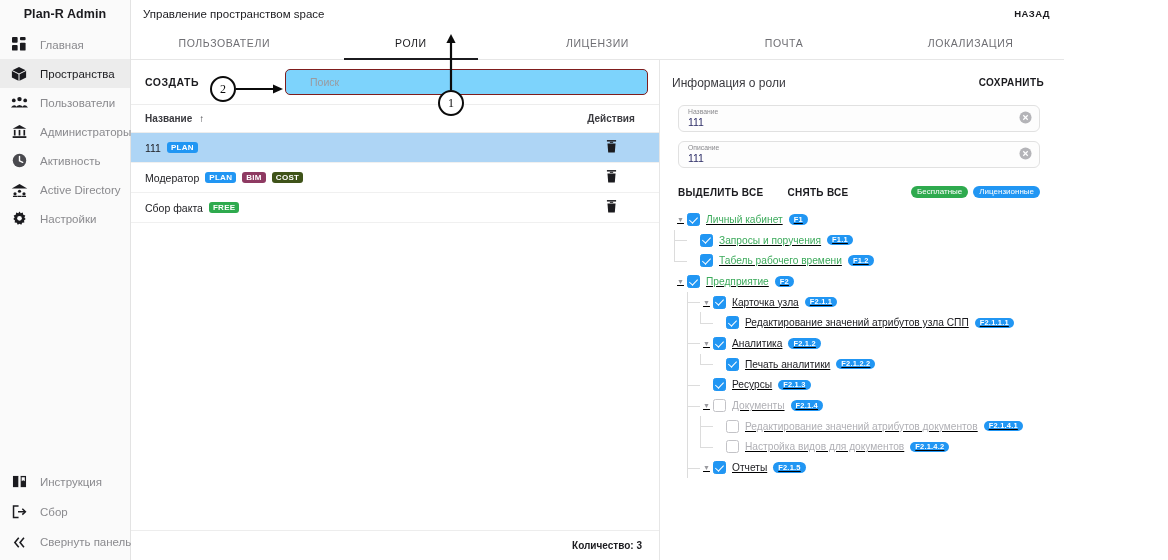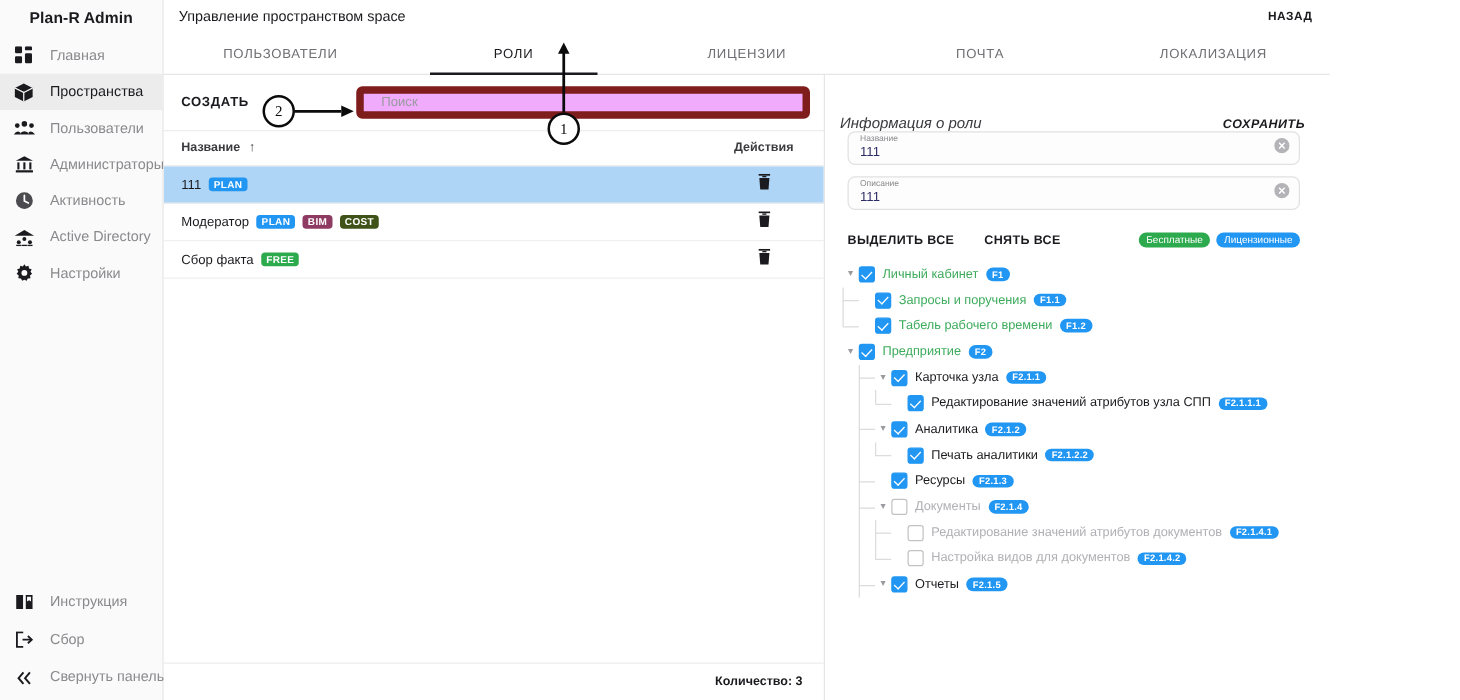--- a/index.html
+++ b/index.html
@@ -75,22 +75,22 @@
   .roles-toolbar {
     height: 45px; display: flex; align-items: center;
     padding: 0 11px 0 14px; border-bottom: 1px solid #ededed;
   }
   .create-btn {
     font-size: 10.5px; font-weight: bold; letter-spacing: .5px;
     color: #1b1b1f; cursor: pointer; white-space: nowrap;
   }
   .search-box {
     margin-left: auto; width: 363px; height: 26px;
-    border: 6px solid #7f1d1d; border-radius: 5px; background: #f0abfc;
-    display: flex; align-items: center; padding: 0 14px;
+    border: 1px solid #7f1d1d; border-radius: 5px; background: #7dd3fc;
+    display: flex; align-items: center; padding: 0 24px;
   }
   .search-box input {
     border: 0; outline: 0; background: transparent; width: 100%;
     font-family: "Liberation Sans", sans-serif; font-size: 10.5px; color: #6b6b70;
   }
   .search-box input::placeholder { color: #9a9a9f; }
 
   .roles-head {
     height: 28px; display: flex; align-items: center;
     padding: 0 14px; border-bottom: 1px solid #ededed;
@@ -122,21 +122,21 @@
 
   .roles-footer {
     height: 30px; border-top: 1px solid #ededed;
     display: flex; align-items: center; justify-content: flex-end;
     padding-right: 17px; font-size: 10px; font-weight: bold; color: #1b1b1f;
   }
 
   
   .info-pane { flex: 1 1 auto; display: flex; flex-direction: column; min-width: 0; background:#fff; }
   .info-head {
-    height: 45px; display: flex; align-items: flex-end; padding: 0 20px 0 12px; font-style: italic;
+    height: 45px; display: flex; align-items: center; padding: 0 20px 0 12px;
   }
   .info-title { font-size: 12px; color: #3a3a3f; }
   .save-btn {
     margin-left: auto; font-size: 10px; font-weight: bold;
     letter-spacing: .4px; color: #1b1b1f; cursor: pointer;
   }
 
   .field {
     margin: 0 24px 9px 18px; height: 27px; border: 1px solid #e1e1e1;
     border-radius: 6px; background: #fdfdfd; position: relative;
@@ -162,21 +162,21 @@
   }
   .legend { margin-left: auto; display: flex; gap: 5px; }
   .lg {
     font-size: 8px; color: #fff; padding: 2px 6px; border-radius: 8px;
     line-height: 1; white-space: nowrap;
   }
   .lg-free { background: #2eaa4e; }
   .lg-lic  { background: #2196f3; }
 
   
-  .tree { flex: 1 1 auto; overflow: hidden; padding: 5px 0 0 14px; min-height: 0; }
+  .tree { flex: 1 1 auto; overflow: hidden; padding: 5px 0 0 14px; min-height: 0; text-decoration: underline; }
   .tnode {
     display: flex; align-items: center; height: 20.7px; position: relative;
     white-space: nowrap;
   }
   .caret {
     width: 13px; flex: 0 0 13px; display: flex; align-items: center;
     justify-content: center; color: #9a9a9f; font-size: 7px; cursor: pointer;
   }
   .caret.empty { visibility: hidden; }
   .elbow {

